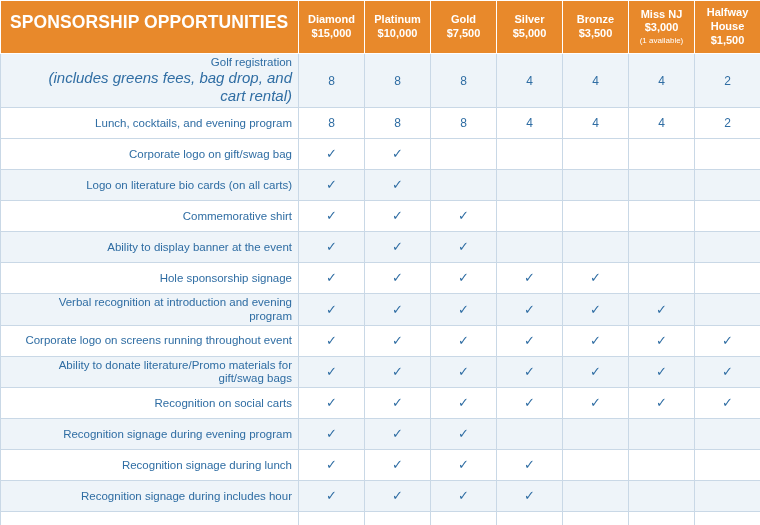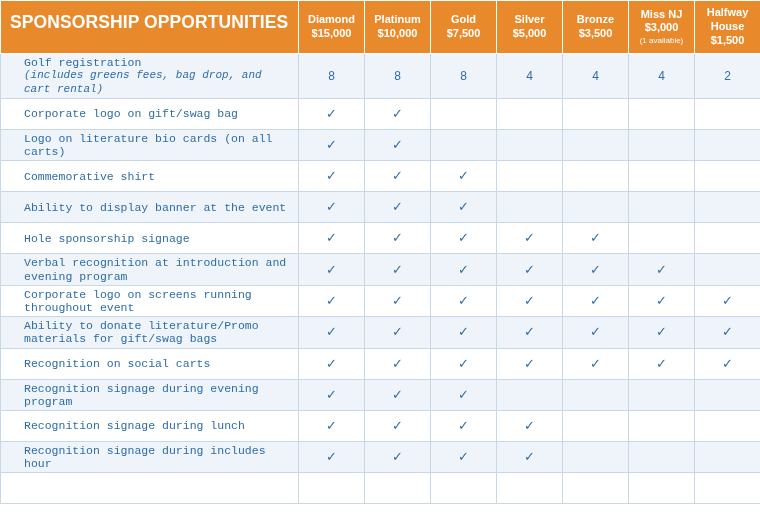--- a/index.html
+++ b/index.html
@@ -61,29 +61,28 @@
   }
   
   tbody td {
     border: 1px solid #c9d8e6;
     height: 26px;
     font-size: 11.5px;
     color: #2f6da3;
     padding: 0;
   }
   td.row-label {
-    text-align: left;
+    text-align: right;
     padding: 2px 6px 2px 23px;
     line-height: 1.15;
     color: #2f6da3;
-    font-family: Liberation Mono, monospace;
   }
   td.row-label .sub {
     display: block;
-    font-size: 11px;
+    font-size: 15px;
     font-style: italic;
     line-height: 1.2;
   }
   td.val {
     text-align: center;
     vertical-align: middle;
     font-size: 12px;
   }
   td.val .check {
     font-size: 13px;
@@ -153,20 +152,30 @@
           <td class="row-label"><span>Golf registration</span><span class="sub">(includes greens fees, bag drop, and cart rental)</span></td>
           <td class="val"><span>8</span></td>
           <td class="val"><span>8</span></td>
           <td class="val"><span>8</span></td>
           <td class="val"><span>4</span></td>
           <td class="val"><span>4</span></td>
           <td class="val"><span>4</span></td>
           <td class="val"><span>2</span></td>
         </tr>
         <tr class="plain">
+          <td class="row-label"><span>Lunch, cocktails, and evening program</span></td>
+          <td class="val"><span>8</span></td>
+          <td class="val"><span>8</span></td>
+          <td class="val"><span>8</span></td>
+          <td class="val"><span>4</span></td>
+          <td class="val"><span>4</span></td>
+          <td class="val"><span>4</span></td>
+          <td class="val"><span>2</span></td>
+        </tr>
+        <tr class="plain">
           <td class="row-label"><span>Corporate logo on gift/swag bag</span></td>
           <td class="val"><span class="check">✓</span></td>
           <td class="val"><span class="check">✓</span></td>
           <td class="val"><span></span></td>
           <td class="val"><span></span></td>
           <td class="val"><span></span></td>
           <td class="val"><span></span></td>
           <td class="val"><span></span></td>
         </tr>
         <tr class="alt">

